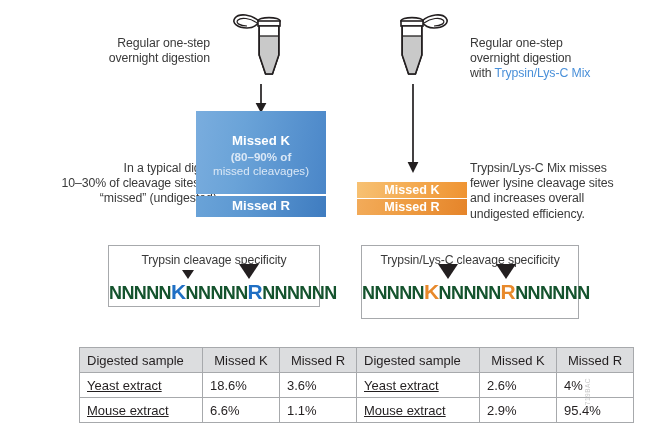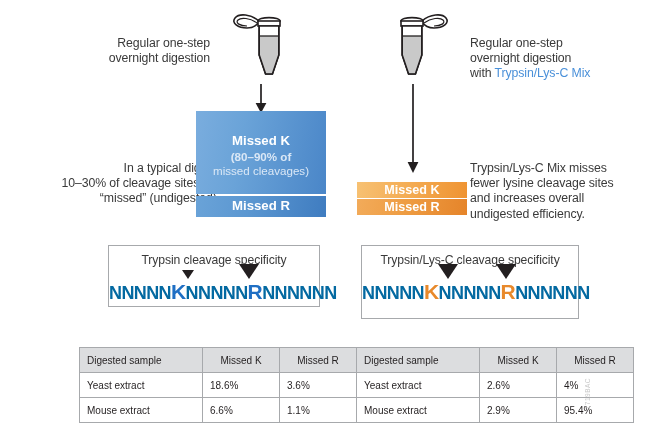--- a/index.html
+++ b/index.html
@@ -57,49 +57,49 @@
   }
   .spectitle{
     text-align:center;font-size:12.2px;color:#3a3a3a;
     padding-top:7px;letter-spacing:-0.1px;
   }
   .seqrow{
     position:relative;text-align:center;
     font-weight:bold;font-size:18px;letter-spacing:-0.6px;
     white-space:nowrap;
   }
-  .seqrow .n{color:#0369a1;}
+  .seqrow .n{color:#14532d;}
   .seqrow .kblue{color:#1f6fc4;font-size:21px;}
   .seqrow .rblue{color:#1f6fc4;font-size:21px;}
   .seqrow .kor{color:#e8892b;font-size:21px;}
   .seqrow .ror{color:#e8892b;font-size:21px;}
 
   .tri{position:absolute;width:0;height:0;border-style:solid;}
   .tri-sm{border-width:9px 6.5px 0 6.5px;border-color:#231f20 transparent transparent transparent;}
   .tri-lg{border-width:15px 10.5px 0 10.5px;border-color:#231f20 transparent transparent transparent;}
 
   
   table.dt{
     border-collapse:collapse;
-    font-size:10px;color:#231f20;
+    font-size:13px;color:#231f20;
     background:#ffffff;
   }
   table.dt th, table.dt td{
     border:1px solid #a7a9ac;
     padding:3px 7px;
     height:18px;
     font-weight:normal;
     white-space:nowrap;
   }
   table.dt thead th{
     background:#dcdddf;
     text-align:left;
   }
   table.dt thead th.numh{text-align:center;}
-  table.dt tbody td.lbl{text-align:left;}
+  table.dt tbody td.lbl{text-align:left;text-decoration:underline;}
   table.dt tbody td.num{}
 
   
   .watermark{
     font-size:6.5px;color:#c9c9c9;
     writing-mode:vertical-rl;
     transform:rotate(180deg);
     letter-spacing:0.5px;
     white-space:nowrap;
   }

